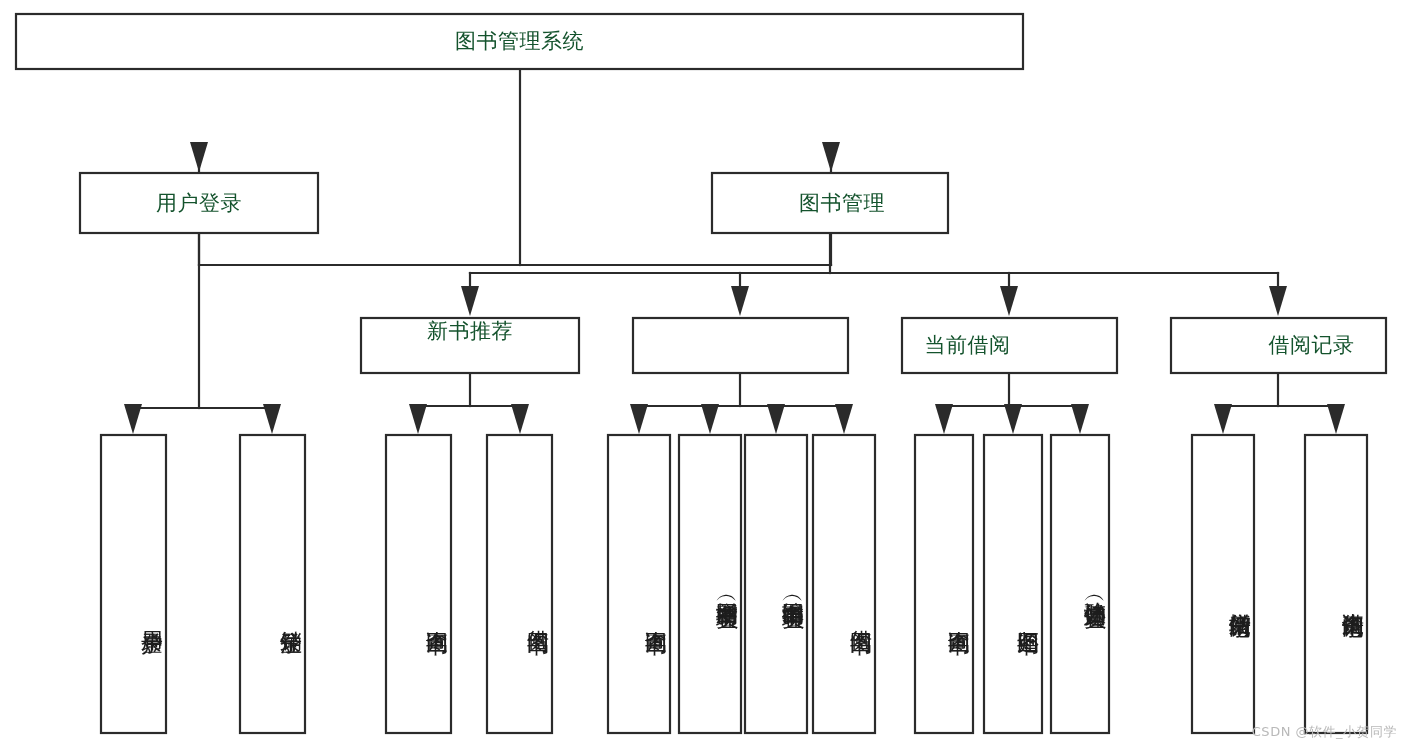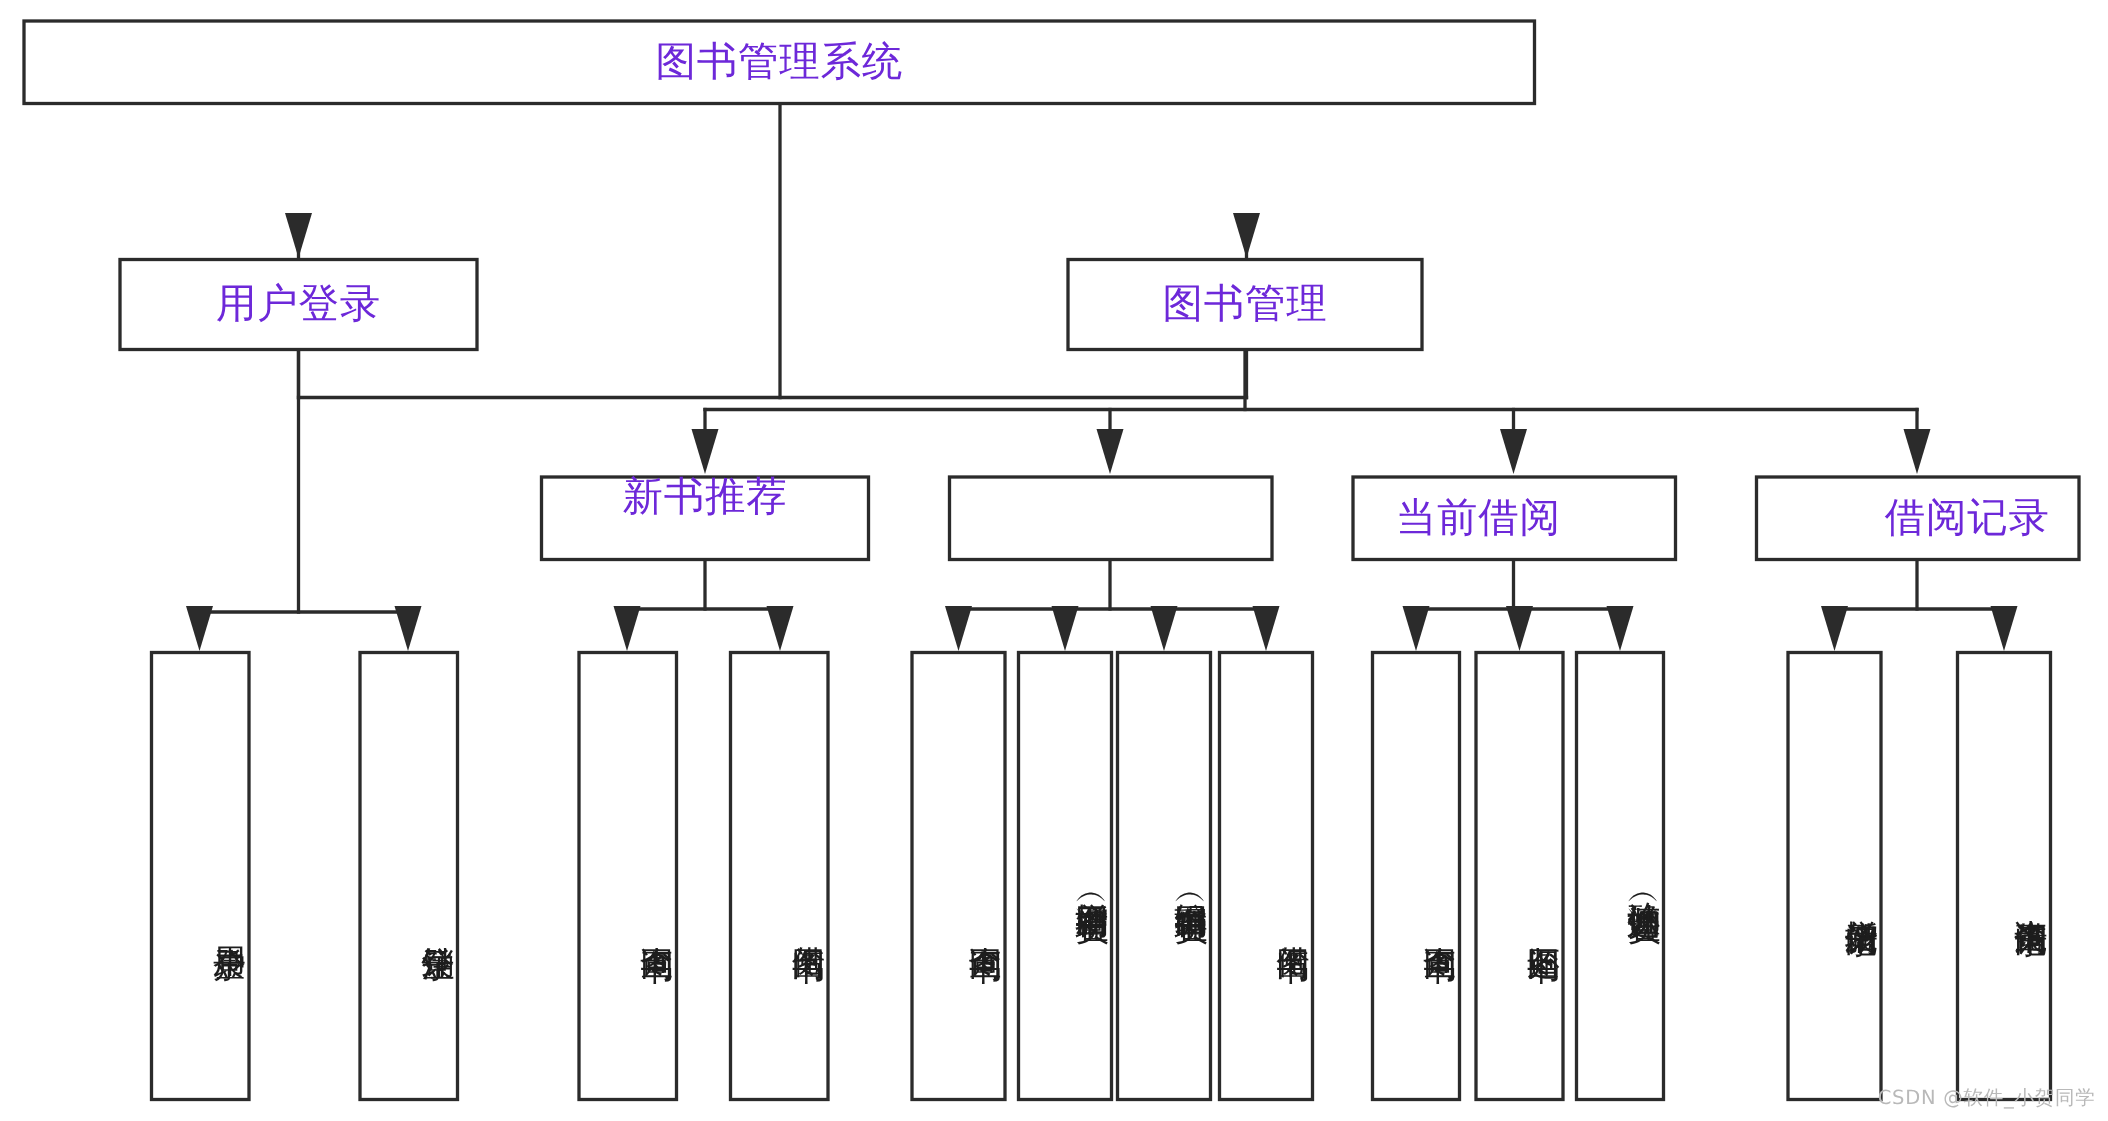--- a/index.html
+++ b/index.html
@@ -38,22 +38,22 @@
   }
   .arrow-head {
     fill: #2b2b2b;
     stroke: none;
   }
   .node-label-h {
     position: absolute;
     display: flex;
     align-items: center;
     justify-content: center;
-    color: #6d28d9;
-    font-size: 27px;
+    color: #14532d;
+    font-size: 21px;
     line-height: 1.15;
     letter-spacing: 0.5px;
     white-space: nowrap;
     pointer-events: none;
   }
   .node-label-v {
     position: absolute;
     display: flex;
     align-items: flex-start;
     justify-content: center;
@@ -181,24 +181,24 @@
     <rect class="node-box" x="915" y="435" width="58" height="298"></rect>
     <rect class="node-box" x="984" y="435" width="58" height="298"></rect>
     <rect class="node-box" x="1051" y="435" width="58" height="298"></rect>
     <rect class="node-box" x="1192" y="435" width="62" height="298"></rect>
     <rect class="node-box" x="1305" y="435" width="62" height="298"></rect>
   </svg>
 
   <div class="node-label-h" style="left:16px; top:14px; width:1007px; height:55px;">图书管理系统</div>
 
   <div class="node-label-h" style="left:80px; top:173px; width:238px; height:60px;">用户登录</div>
-  <div class="node-label-h" style="left:712px; top:173px; width:236px; height:60px;">图书管理</div>
+  <div class="node-label-h" style="left:712px; top:173px; width:236px; height:60px;padding-left:12px;">图书管理</div>
 
   <div class="node-label-h" style="left:361px; top:304px; width:218px; height:55px;">新书推荐</div>
-  <div class="node-label-h" style="left:878px; top:318px; width:215px; height:55px;">当前借阅</div>
+  <div class="node-label-h" style="left:860px; top:318px; width:215px; height:55px;">当前借阅</div>
   <div class="node-label-h" style="left:1171px; top:318px; width:215px; height:55px;padding-left:33px;">借阅记录</div>
 
   <div class="node-label-v" style="left:101px; top:497px; width:65px; height:236px;">用户登录</div>
   <div class="node-label-v" style="left:240px; top:497px; width:65px; height:236px;">注销登录</div>
   <div class="node-label-v" style="left:386px; top:497px; width:65px; height:236px;">查询图书</div>
   <div class="node-label-v" style="left:487px; top:497px; width:65px; height:236px;">借阅图书</div>
   <div class="node-label-v" style="left:608px; top:497px; width:62px; height:236px;">查询图书</div>
   <div class="node-label-v" style="left:679px; top:443px; width:62px; height:290px;">新增图书（管理员）</div>
   <div class="node-label-v" style="left:745px; top:443px; width:62px; height:290px;">编辑图书（管理员）</div>
   <div class="node-label-v" style="left:813px; top:497px; width:62px; height:236px;">借阅图书</div>

